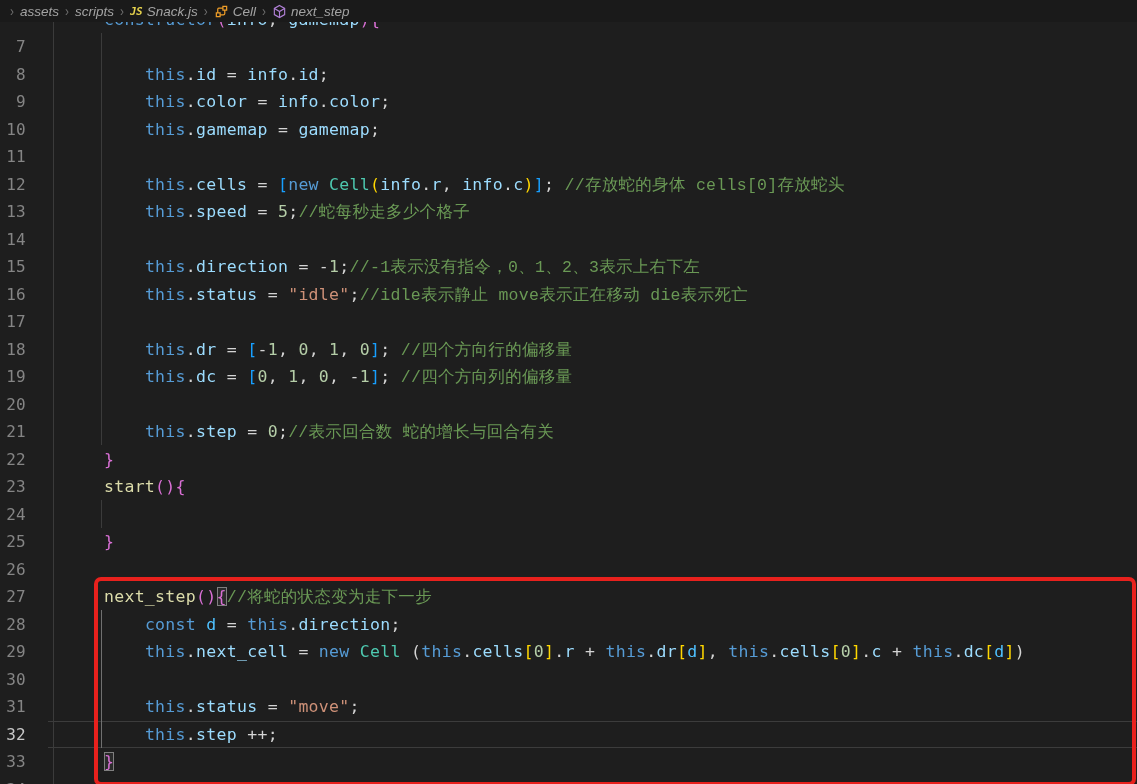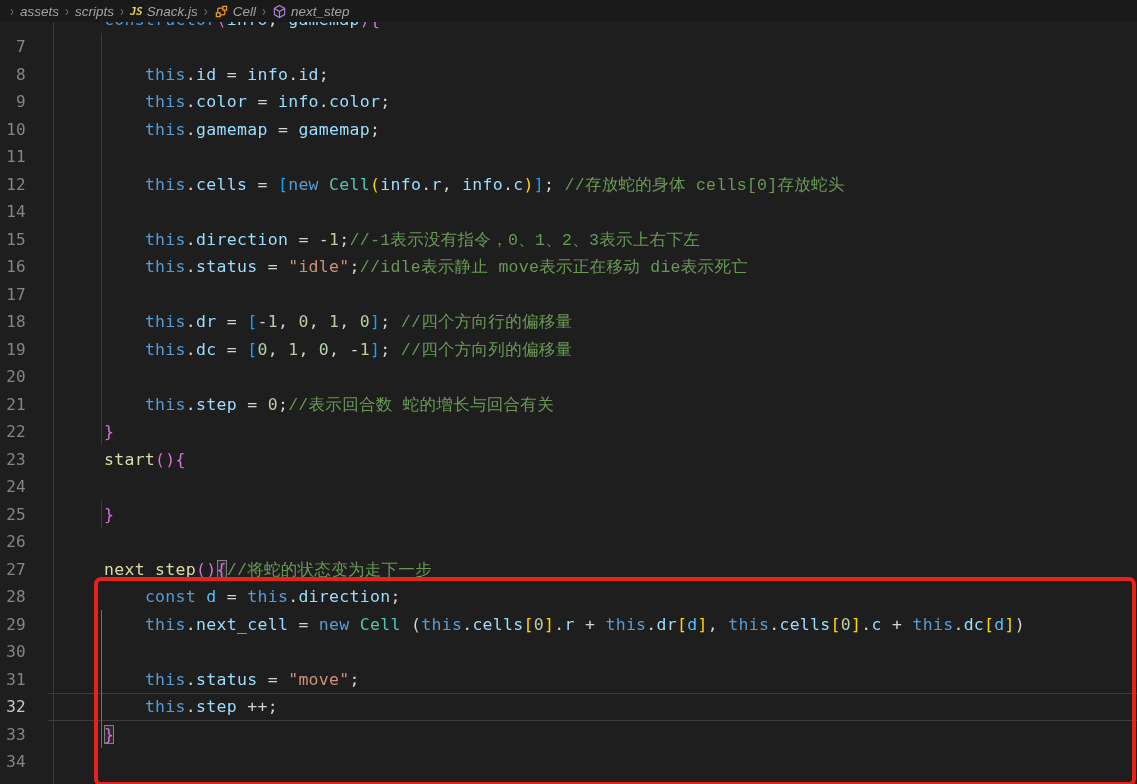--- a/index.html
+++ b/index.html
@@ -41,20 +41,21 @@
 <div id="app">
 
   <div id="code-area">
       <div class="row"><span class="ln"></span><span class="code"><span class="plain">    </span><span class="kw">constructor</span><span class="b2">(</span><span class="prop">info</span><span class="punc">, </span><span class="prop">gamemap</span><span class="b2">)</span><span class="b2">{</span></span></div>
       <div class="row"><span class="ln">7</span><span class="code"></span></div>
       <div class="row"><span class="ln">8</span><span class="code"><span class="plain">        </span><span class="kw">this</span><span class="punc">.</span><span class="prop">id</span><span class="punc"> = </span><span class="prop">info</span><span class="punc">.</span><span class="prop">id</span><span class="punc">;</span></span></div>
       <div class="row"><span class="ln">9</span><span class="code"><span class="plain">        </span><span class="kw">this</span><span class="punc">.</span><span class="prop">color</span><span class="punc"> = </span><span class="prop">info</span><span class="punc">.</span><span class="prop">color</span><span class="punc">;</span></span></div>
       <div class="row"><span class="ln">10</span><span class="code"><span class="plain">        </span><span class="kw">this</span><span class="punc">.</span><span class="prop">gamemap</span><span class="punc"> = </span><span class="prop">gamemap</span><span class="punc">;</span></span></div>
       <div class="row"><span class="ln">11</span><span class="code"></span></div>
       <div class="row"><span class="ln">12</span><span class="code"><span class="plain">        </span><span class="kw">this</span><span class="punc">.</span><span class="prop">cells</span><span class="punc"> = </span><span class="b3">[</span><span class="kw">new</span><span class="plain"> </span><span class="cls">Cell</span><span class="b1">(</span><span class="prop">info</span><span class="punc">.</span><span class="prop">r</span><span class="punc">, </span><span class="prop">info</span><span class="punc">.</span><span class="prop">c</span><span class="b1">)</span><span class="b3">]</span><span class="punc">; </span><span class="com">//存放蛇的身体 cells[0]存放蛇头</span></span></div>
+      <div class="row"><span class="ln">13</span><span class="code"><span class="plain">        </span><span class="kw">this</span><span class="punc">.</span><span class="prop">speed</span><span class="punc"> = </span><span class="num">5</span><span class="punc">;</span><span class="com">//蛇每秒走多少个格子</span></span></div>
       <div class="row"><span class="ln">14</span><span class="code"></span></div>
       <div class="row"><span class="ln">15</span><span class="code"><span class="plain">        </span><span class="kw">this</span><span class="punc">.</span><span class="prop">direction</span><span class="punc"> = -</span><span class="num">1</span><span class="punc">;</span><span class="com">//-1表示没有指令，0、1、2、3表示上右下左</span></span></div>
       <div class="row"><span class="ln">16</span><span class="code"><span class="plain">        </span><span class="kw">this</span><span class="punc">.</span><span class="prop">status</span><span class="punc"> = </span><span class="str">"idle"</span><span class="punc">;</span><span class="com">//idle表示静止 move表示正在移动 die表示死亡</span></span></div>
       <div class="row"><span class="ln">17</span><span class="code"></span></div>
       <div class="row"><span class="ln">18</span><span class="code"><span class="plain">        </span><span class="kw">this</span><span class="punc">.</span><span class="prop">dr</span><span class="punc"> = </span><span class="b3">[</span><span class="punc">-</span><span class="num">1</span><span class="punc">, </span><span class="num">0</span><span class="punc">, </span><span class="num">1</span><span class="punc">, </span><span class="num">0</span><span class="b3">]</span><span class="punc">; </span><span class="com">//四个方向行的偏移量</span></span></div>
       <div class="row"><span class="ln">19</span><span class="code"><span class="plain">        </span><span class="kw">this</span><span class="punc">.</span><span class="prop">dc</span><span class="punc"> = </span><span class="b3">[</span><span class="num">0</span><span class="punc">, </span><span class="num">1</span><span class="punc">, </span><span class="num">0</span><span class="punc">, -</span><span class="num">1</span><span class="b3">]</span><span class="punc">; </span><span class="com">//四个方向列的偏移量</span></span></div>
       <div class="row"><span class="ln">20</span><span class="code"></span></div>
       <div class="row"><span class="ln">21</span><span class="code"><span class="plain">        </span><span class="kw">this</span><span class="punc">.</span><span class="prop">step</span><span class="punc"> = </span><span class="num">0</span><span class="punc">;</span><span class="com">//表示回合数 蛇的增长与回合有关</span></span></div>
       <div class="row"><span class="ln">22</span><span class="code"><span class="plain">    </span><span class="b2">}</span></span></div>
       <div class="row"><span class="ln">23</span><span class="code"><span class="plain">    </span><span class="fn">start</span><span class="b2">(){</span></span></div>

